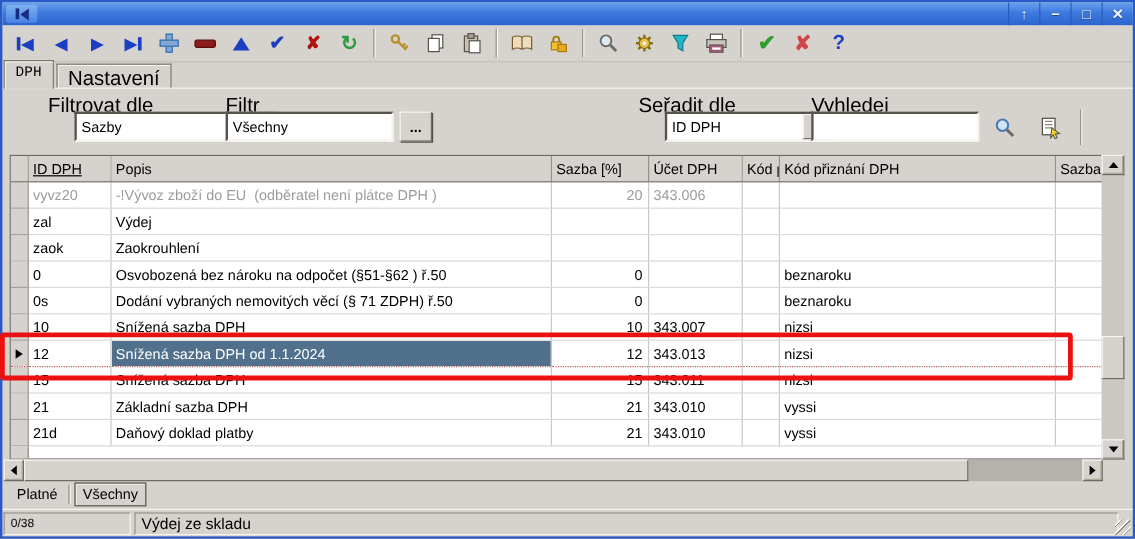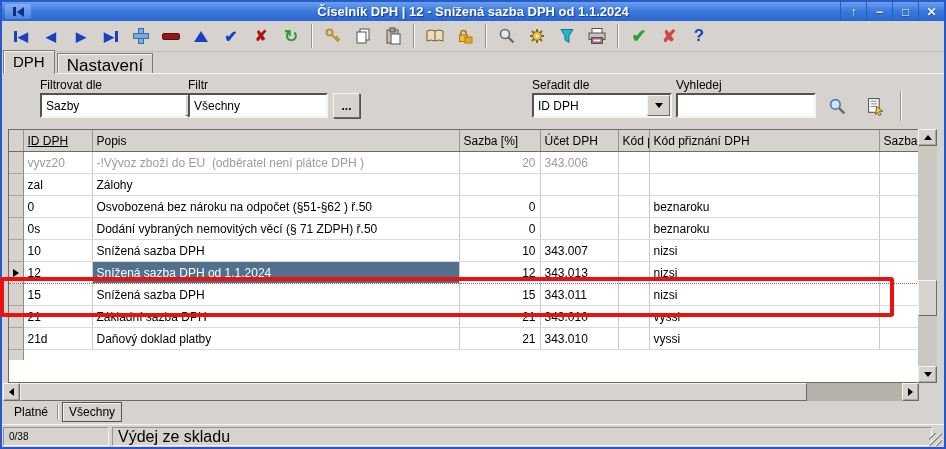--- a/index.html
+++ b/index.html
@@ -31,28 +31,28 @@
   .plus{position:relative;width:16px;height:16px;}
   .plus::before,.plus::after{content:"";position:absolute;background:#7FA9D8;border:1px solid #3A6EA8;}
   .plus::before{left:5px;top:0;width:4px;height:14px;}
   .plus::after{left:0;top:5px;width:14px;height:4px;}
   .minus{width:16px;height:5px;background:#8E1A1A;border-radius:2px;border:1px solid #5E0E0E;}
   .tri-up{width:0;height:0;border-bottom:11px solid #1C3EC2;border-left:7px solid transparent;border-right:7px solid transparent;}
   
   .tabstrip{position:absolute;left:1px;top:50px;height:22px;display:flex;align-items:flex-end;}
   .tab{height:18px;padding:2px 9px 0;border:1px solid #7E7B74;border-bottom:none;
     background:#D6D3CE;box-shadow:inset 1px 1px 0 #F6F4EF;margin-right:2px;font-size:17px;cursor:default;}
-  .tab.active{height:21px;font-size:15px;z-index:3;}
+  .tab.active{height:21px;font-size:12px;z-index:3;font-family:Liberation Mono, monospace;}
   .paneline{position:absolute;left:0;top:71px;right:0;border-top:1px solid #F6F4EF;}
   
-  .lbl{position:absolute;font-size:12px;}
+  .lbl{position:absolute;font-size:17px;}
   .field{position:absolute;height:25px;box-sizing:border-box;background:#fff;
     border:2px solid;border-color:#56534C #F6F4EF #F6F4EF #56534C;
     display:flex;align-items:center;padding:0 4px;font-size:12px;}
-  .combo{padding:0;}
+  .combo{padding:0;margin-left:22px;}
   .combo .val{flex:1;padding:0 4px;white-space:nowrap;overflow:hidden;}
   .dropbtn{width:21px;align-self:stretch;background:#D6D3CE;border:1px solid;
     border-color:#F6F4EF #6E6B64 #6E6B64 #F6F4EF;display:flex;align-items:center;justify-content:center;}
   .dropbtn .arr{width:0;height:0;border-top:5px solid #000;border-left:4px solid transparent;border-right:4px solid transparent;}
   .pushbtn{position:absolute;height:25px;box-sizing:border-box;background:#D6D3CE;
     border:1px solid;border-color:#F6F4EF #6E6B64 #6E6B64 #F6F4EF;box-shadow:1px 1px 0 #56534C;
     display:flex;align-items:center;justify-content:center;font-weight:bold;}
   .iconbtn{position:absolute;width:30px;height:26px;display:flex;align-items:center;justify-content:center;}
   .vsep{position:absolute;width:0;height:30px;border-left:1px solid #97948C;border-right:1px solid #FAF8F4;}
   
@@ -107,21 +107,20 @@
 </head>
 <body>
 
 <div class="window">
 
   <div class="titlebar">
     <div class="appicon">
         <span class="vbar"></span>
         <span class="tri"></span>
       </div>
-    <div class="title-text">Číselník DPH | 12 - Snížená sazba DPH od 1.1.2024</div>
     <div class="winbtns">
       <div class="winbtn">↑</div>
       <div class="winbtn">−</div>
       <div class="winbtn">□</div>
       <div class="winbtn">✕</div>
     </div>
   </div>
 
   <div class="toolbar">
     <div class="tbtn">
@@ -307,21 +306,31 @@
             <td>-!Vývoz zboží do EU  (odběratel není plátce DPH )</td>
             <td class="num">20</td>
             <td>343.006</td>
             <td></td>
             <td></td>
             <td></td>
           </tr>
           <tr>
             <td class="rowhdr"></td>
             <td>zal</td>
-            <td>Zálohy</td>
+            <td>Výdej</td>
+            <td class="num"></td>
+            <td></td>
+            <td></td>
+            <td></td>
+            <td></td>
+          </tr>
+          <tr>
+            <td class="rowhdr"></td>
+            <td>zaok</td>
+            <td>Zaokrouhlení</td>
             <td class="num"></td>
             <td></td>
             <td></td>
             <td></td>
             <td></td>
           </tr>
           <tr>
             <td class="rowhdr"></td>
             <td>0</td>
             <td>Osvobozená bez nároku na odpočet (§51-§62 ) ř.50</td>
@@ -419,18 +428,18 @@
   </div>
 
   <div class="btabs">
     <span class="btab">Platné</span>
     <span class="btab-div"></span>
     <span class="btab active">Všechny</span>
   </div>
 
   <div class="statusbar">
     <div class="scell" style="left:1px;width:106px;font-size:10px;">0/38</div>
-    <div class="scell" style="left:110px;width:820px;font-size:16px;">Výdej ze skladu</div>
+    <div class="scell" style="left:110px;width:820px;font-size:13px;">Výdej ze skladu</div>
     <div class="grip"></div>
   </div>
 
   <div class="annotation"></div>
 </div>
 
 </body></html>

